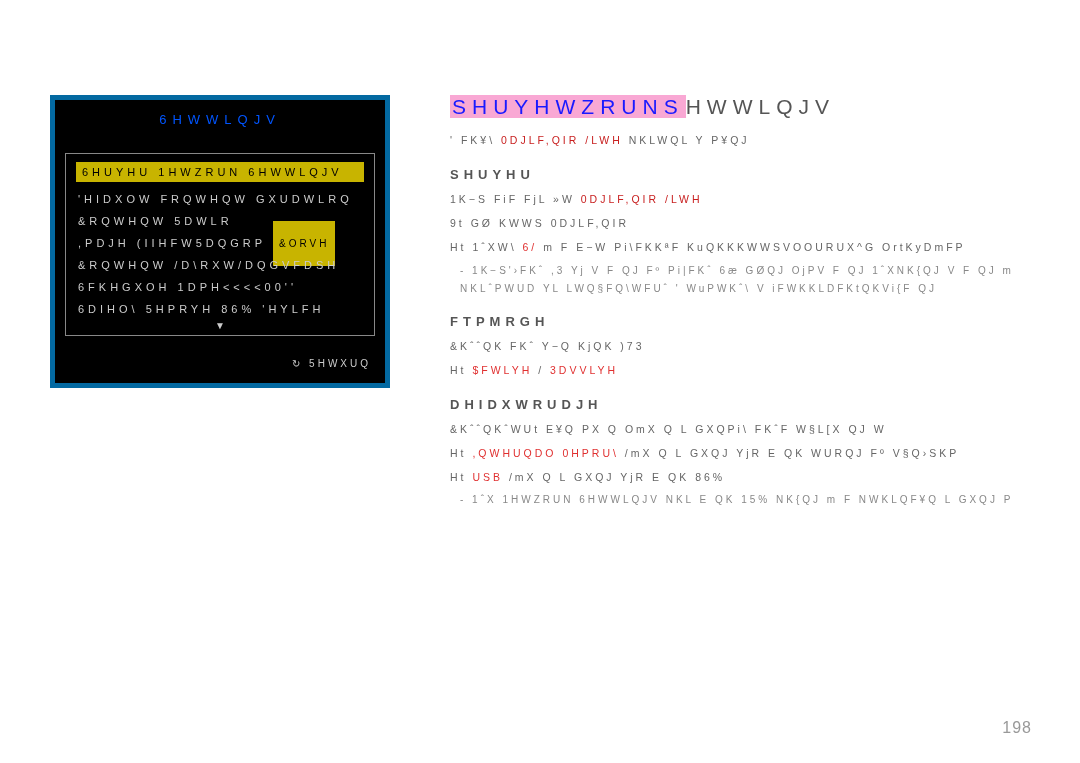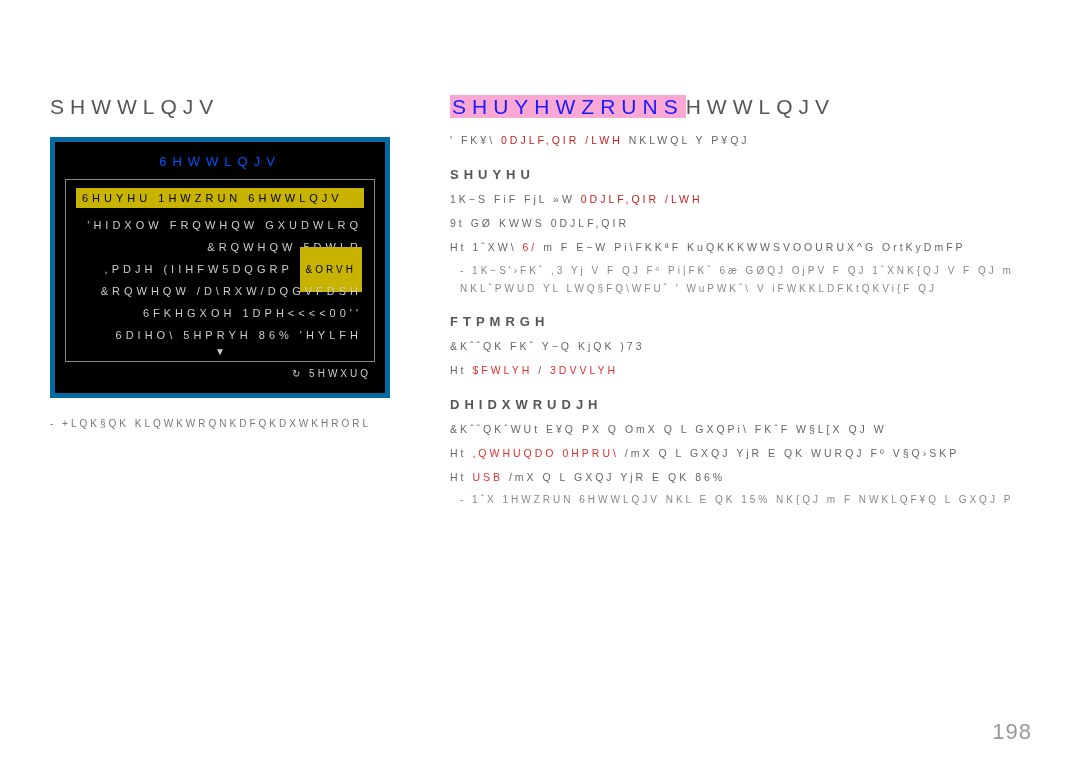--- a/index.html
+++ b/index.html
@@ -51,38 +51,38 @@
   }
   .settings-header {
     color: #0055ff;
     font-size: 13px;
     letter-spacing: 6px;
     text-align: center;
     padding: 4px 0 10px 0;
   }
   .settings-inner {
     border: 1px solid #888;
-    margin: 0 10px;
+    margin: 16px 10px;
     padding: 8px 10px 4px 10px;
   }
   .highlight-row {
     background: #c8b400;
     color: #000;
     font-size: 11px;
     letter-spacing: 4px;
     padding: 4px 6px;
     margin-bottom: 6px;
   }
   .menu-row {
     color: #ccc;
     font-size: 11px;
     letter-spacing: 4px;
     padding: 5px 2px;
     display: flex;
-    justify-content: flex-end;
+    justify-content: flex-start;
     align-items: center;
   }
   .menu-val {
     color: #ccc;
   }
   .close-btn {
     background: #c8b400;
     color: #000;
     padding: 17px 6px;
     font-size: 10px;
@@ -126,34 +126,33 @@
   .bullet {
     color: #888;
     font-size: 10px;
     letter-spacing: 3px;
     line-height: 1.8;
     padding-left: 10px;
     margin-top: 2px;
   }
   .page-no {
     position: absolute;
-    bottom: 18px;
+    bottom: 26px;
     right: 48px;
     color: #999;
-    font-size: 22px;
+    font-size: 16px;
     letter-spacing: 1px;
   }
 </style>
 </head>
 <body>
 
 <div class="page">
 
   <div class="left-col">
-    <h1 class="section-title">SHWWLQJV</h1>
 
     <div class="settings-panel">
       <div class="settings-header">6HWWLQJV</div>
 
       <div class="settings-inner">
         <div class="highlight-row">6HUYHU 1HWZRUN 6HWWLQJV</div>
 
         <div class="menu-row">
           <span>'HIDXOW FRQWHQW GXUDWLRQ</span>
         </div>
@@ -180,23 +179,20 @@
         </div>
         <div class="arrow-down">▼</div>
       </div>
 
       <div class="return-row">
         <span>↻</span>
         <span>5HWXUQ</span>
       </div>
     </div>
 
-    <div class="footnote-left">
-      - <span>+LQK§QK KLQWKWRQNKDFQKDXWKHRORL</span>
-    </div>
   </div>
 
   <div class="right-col">
     <h1 class="right-title">
       <span class="hl">SHUYHWZRUNS</span><span>HWWLQJV</span>
     </h1>
 
     <div class="body-line">
       <span>' FK¥\ </span><span class="red">0DJLF,QIR /LWH</span><span> NKLWQL Y P¥QJ</span>
     </div>

